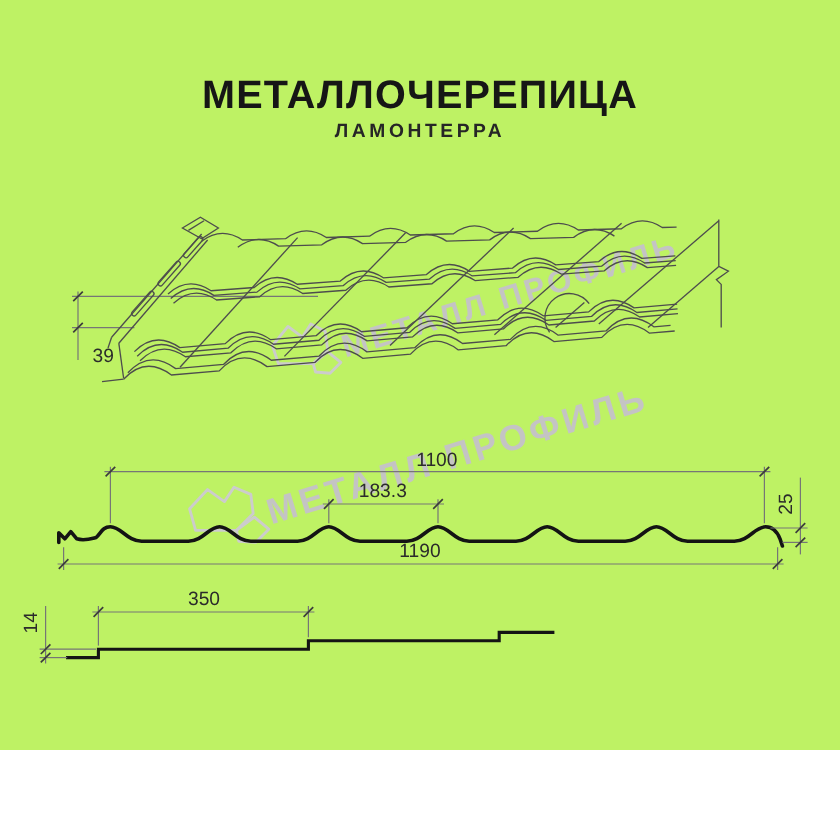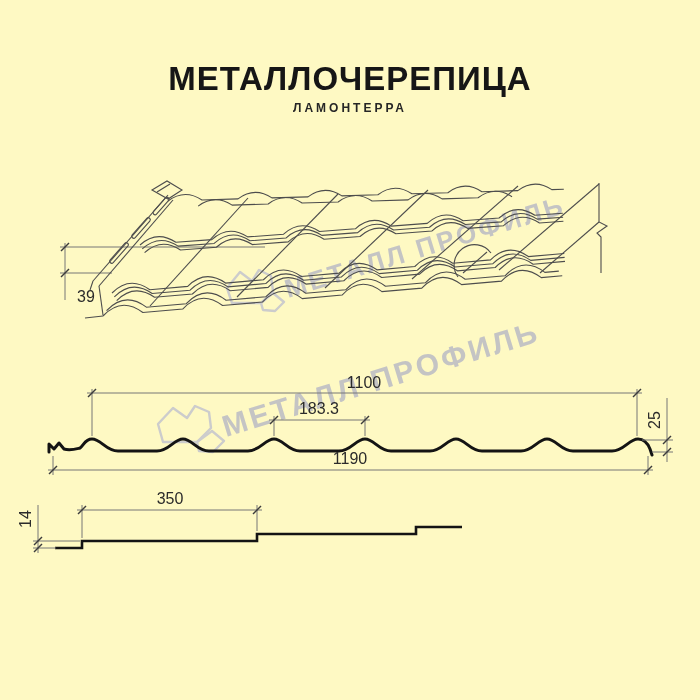--- a/index.html
+++ b/index.html
@@ -1,21 +1,21 @@
 <!DOCTYPE html>
 <html><head>
 <meta charset="utf-8">
 <style>
   html,body{margin:0;padding:0;background:#ffffff;}
-  #page{position:relative;width:700px;height:700px;background:#fef9c3;overflow:hidden;
+  #page{position:relative;width:700px;height:625px;background:#bef264;overflow:hidden;
         font-family:"Liberation Sans",sans-serif;}
   .title{position:absolute;top:60px;left:0;width:700px;text-align:center;
          font-size:33px;font-weight:bold;letter-spacing:1px;color:#161616;}
   .subtitle{position:absolute;top:101px;left:0;width:700px;text-align:center;
-            font-size:12px;font-weight:bold;letter-spacing:3px;color:#262626;}
+            font-size:16px;font-weight:bold;letter-spacing:3px;color:#262626;}
   svg{position:absolute;top:0;left:0;}
   .ln{stroke:#4d4d4d;stroke-width:1.1;fill:none;}
   .thick{stroke:#141414;stroke-width:3;fill:none;stroke-linejoin:round;stroke-linecap:round;}
   .thick2{stroke:#141414;stroke-width:2.6;fill:none;stroke-linejoin:miter;}
   .dim{stroke:#767676;stroke-width:1;fill:none;}
   .tick{stroke:#3c3c3c;stroke-width:1.4;}
   .dimtxt{fill:#2b2b2b;font-size:16px;font-family:"Liberation Sans",sans-serif;}
   .wm-shape{stroke:#cccccc;stroke-width:2.4;fill:none;stroke-linejoin:round;}
   .wm-text{fill:#c4c4c4;font-weight:bold;letter-spacing:3px;font-family:"Liberation Sans",sans-serif;}
 </style>

